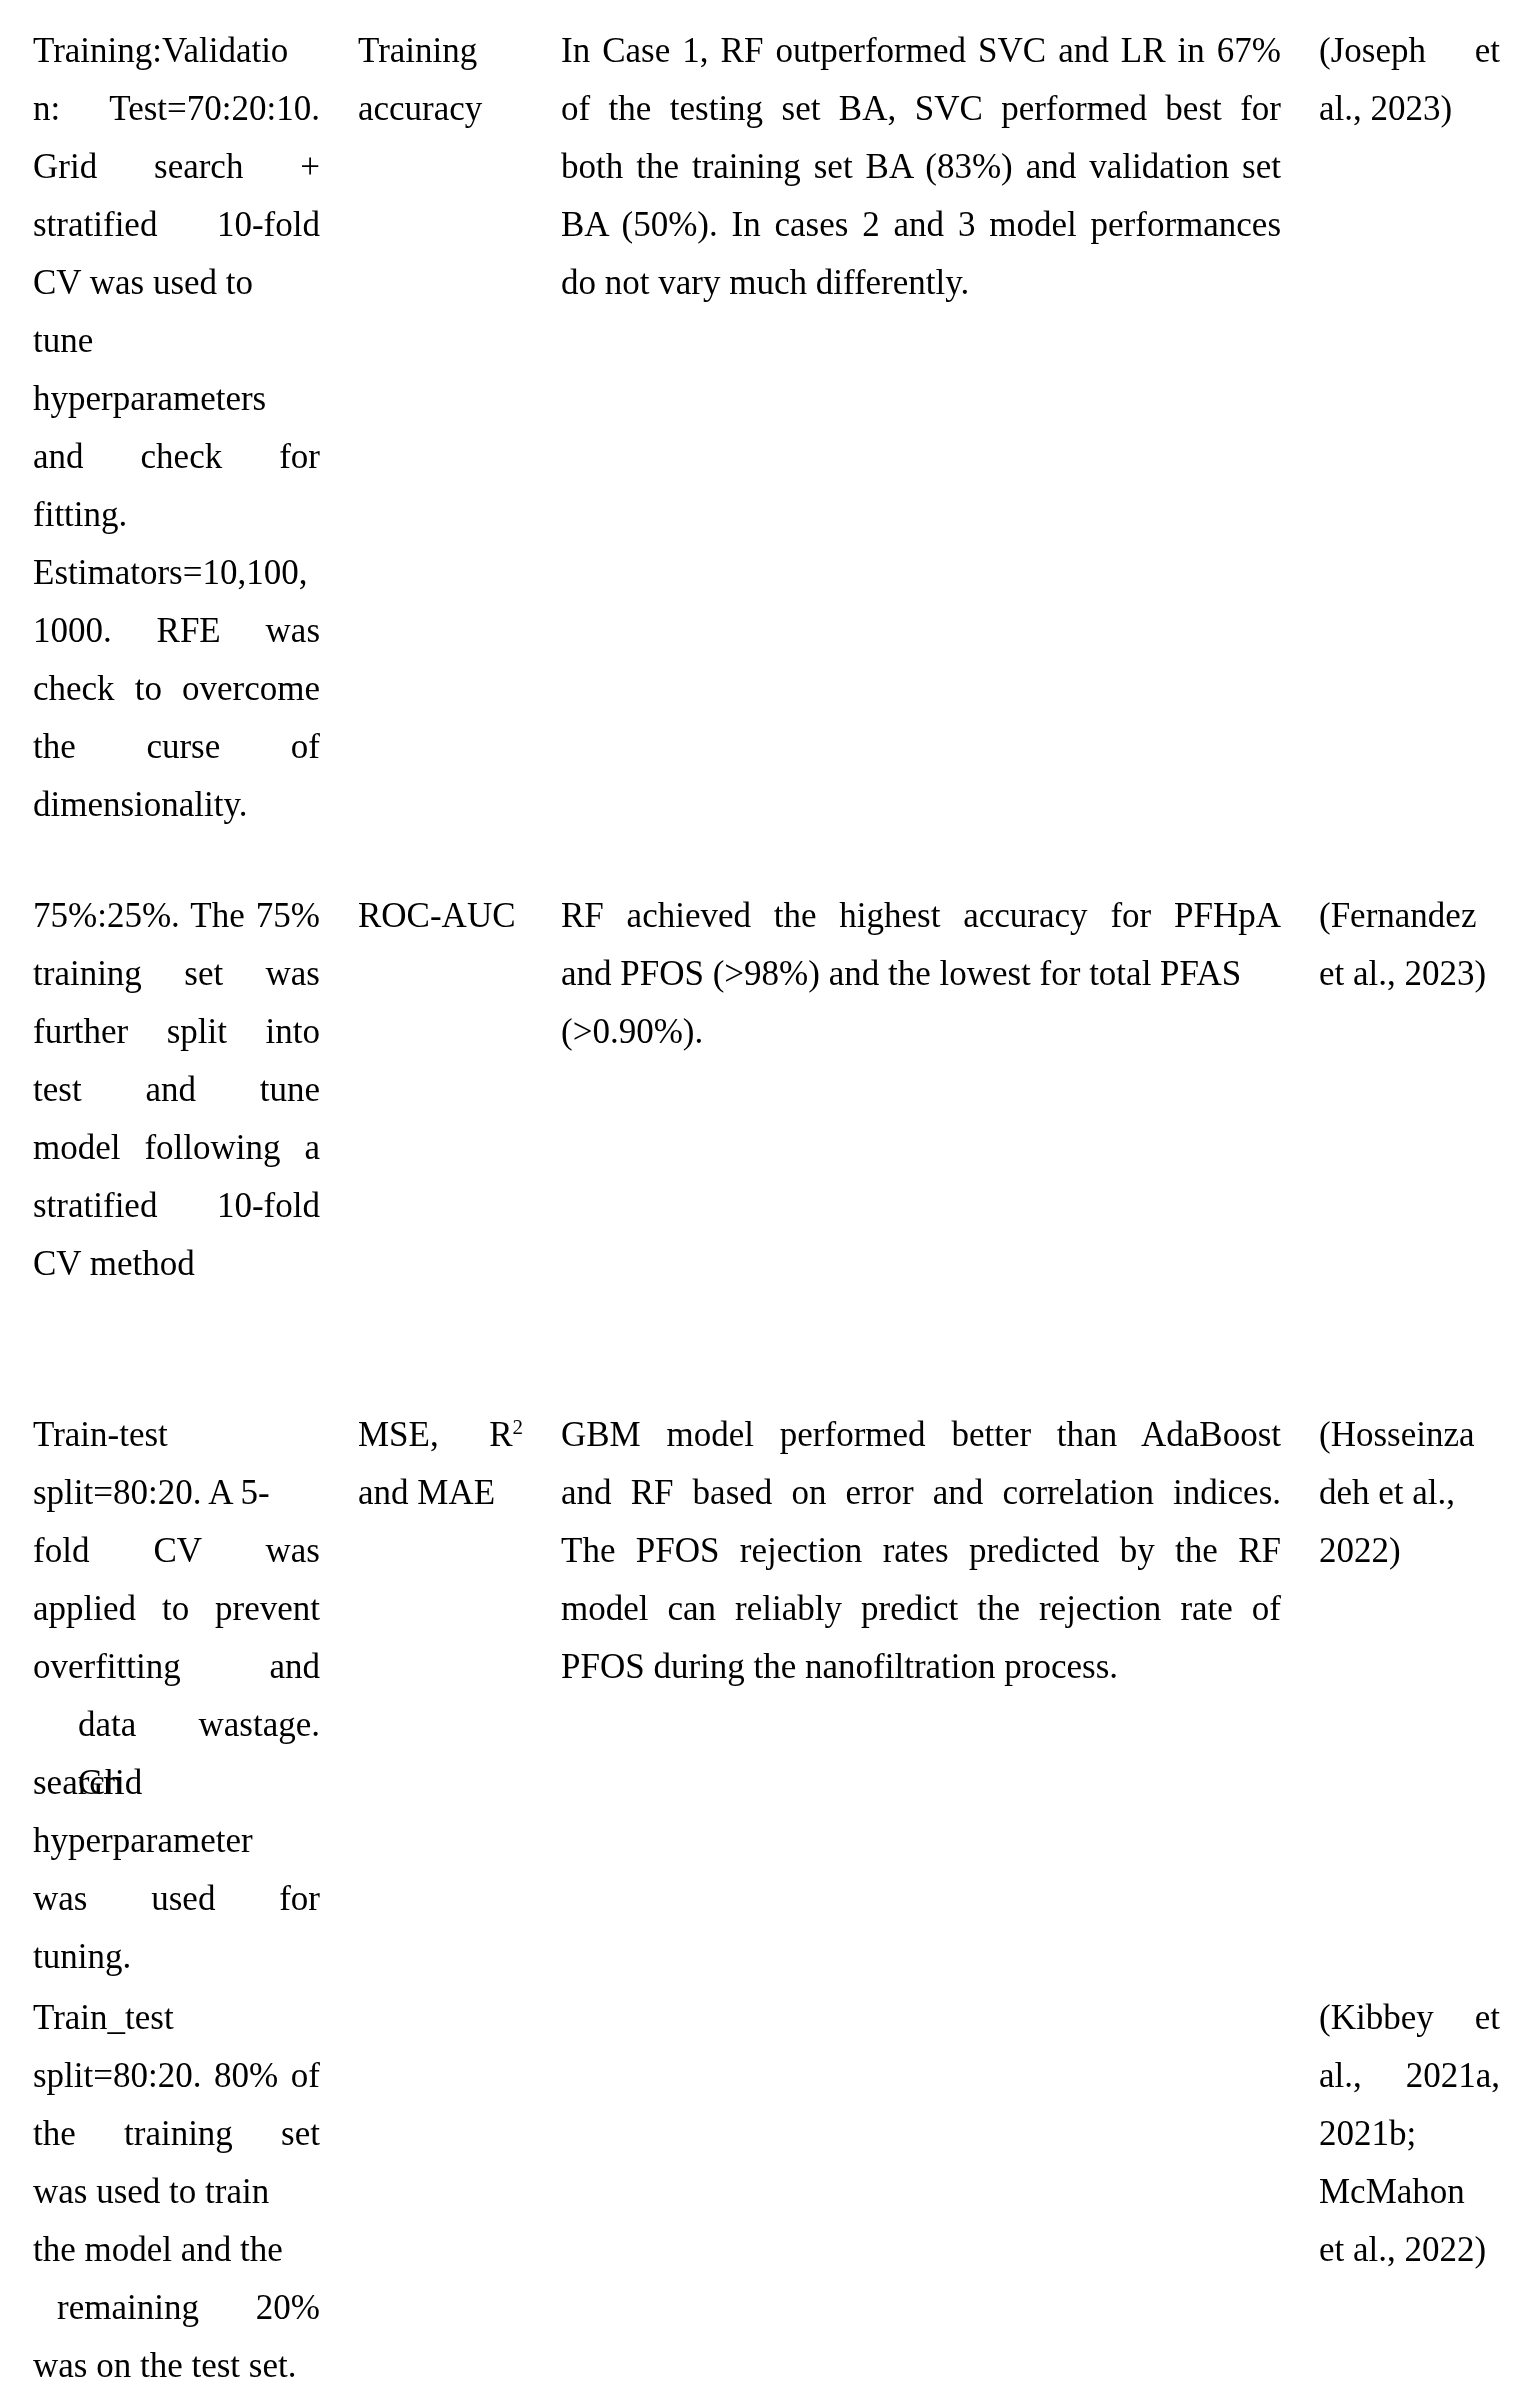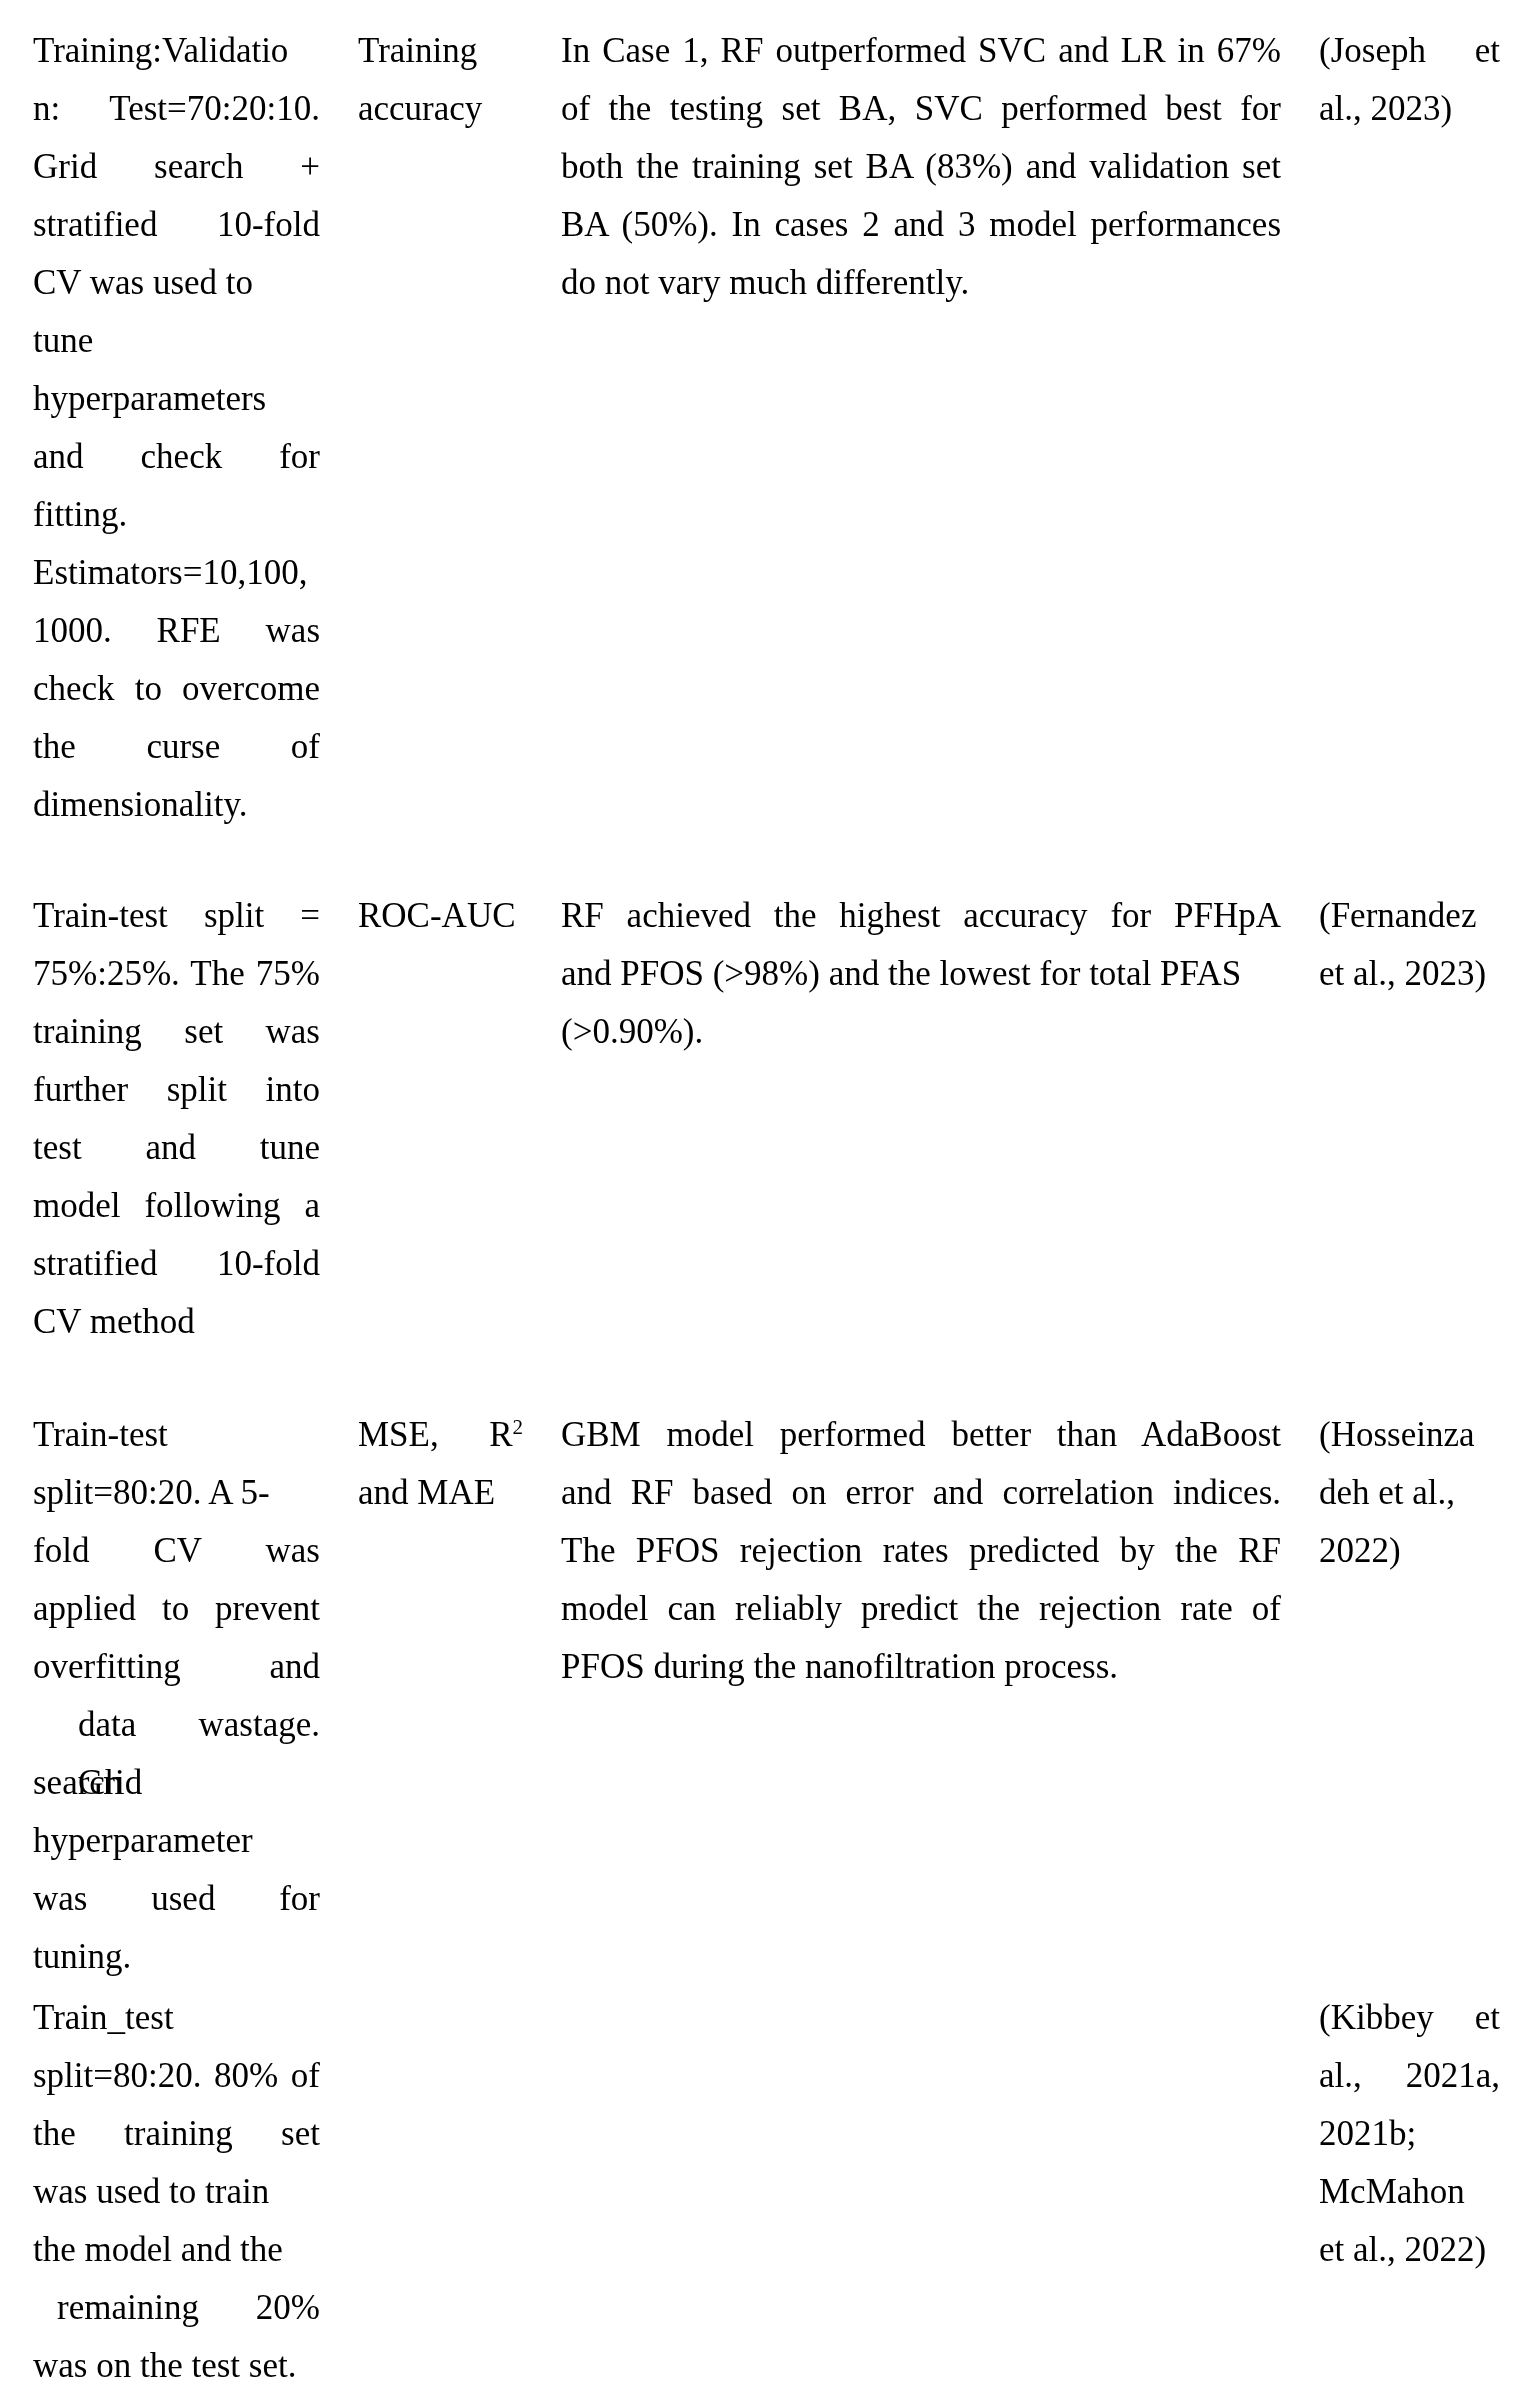--- a/index.html
+++ b/index.html
@@ -95,21 +95,20 @@
       <span class="line last">do not vary much differently.</span>
     </div>
     <div class="cell c4">
       <span class="line" style="white-space: normal;">(Joseph et</span>
       <span class="line last">al., 2023)</span>
     </div>
   </div>
 
   <div class="row r2">
     <div class="cell c1">
-      <span class="line" style="white-space: normal;">Train-test split =</span>
       <span class="line" style="white-space: normal;">75%:25%. The 75%</span>
       <span class="line" style="white-space: normal;">training set was</span>
       <span class="line" style="white-space: normal;">further split into</span>
       <span class="line" style="white-space: normal;">test and tune</span>
       <span class="line" style="white-space: normal;">model following a</span>
       <span class="line" style="white-space: normal;">stratified 10-fold</span>
       <span class="line last">CV method</span>
     </div>
     <div class="cell c2">
       <span class="line last">ROC-AUC</span>

